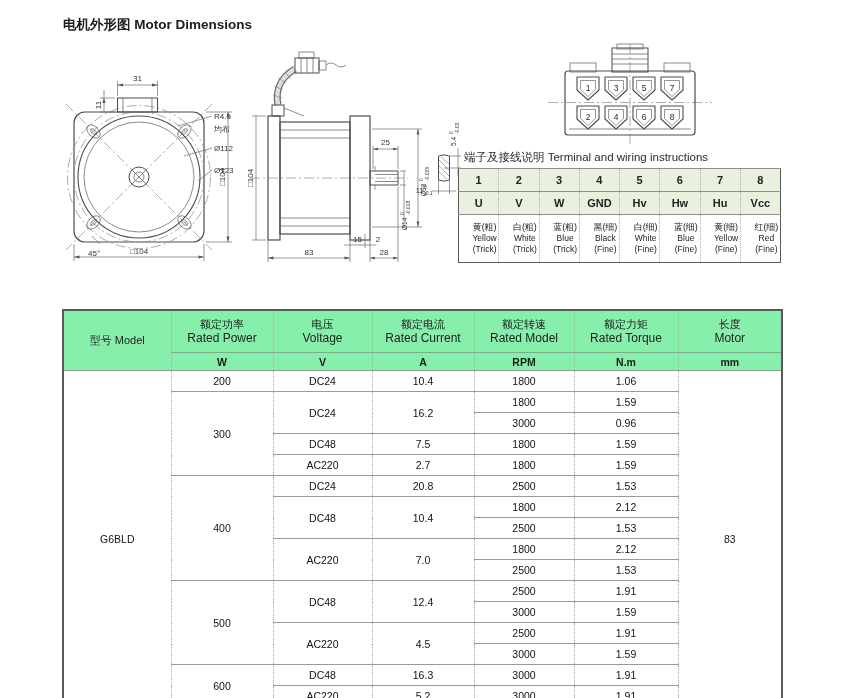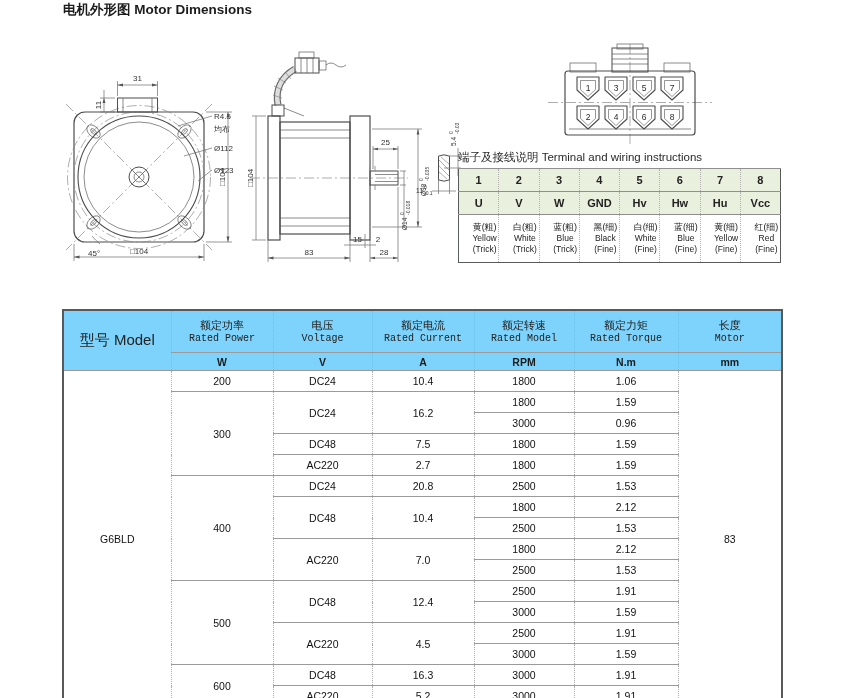--- a/index.html
+++ b/index.html
@@ -1,21 +1,21 @@
 <!DOCTYPE html>
 <html><head>
 <meta charset="utf-8">
 <style>
   html,body { margin:0; padding:0; background:#ffffff; }
   .page {
     position:relative; width:843px; height:698px; background:#fff;
     font-family:"Liberation Sans","DejaVu Sans",sans-serif; color:#1a1a1a; overflow:hidden;
   }
   .sec-title { position:absolute; font-size:13.5px; font-weight:bold; color:#1c1c1c; white-space:nowrap; }
-  .sub-caption { position:absolute; font-size:11.5px; color:#2a2a2a; white-space:nowrap; }
+  .sub-caption { position:absolute; font-size:11.5px; color:#2a2a2a; white-space:nowrap;margin-left:6px; }
 
   svg { position:absolute; overflow:visible; }
   svg text { font-family:"Liberation Sans","DejaVu Sans",sans-serif; fill:#333; }
   .outline { fill:none; stroke:#4d4d4d; stroke-width:1.2; }
   .thin    { fill:none; stroke:#5a5a5a; stroke-width:0.7; }
   .cl      { fill:none; stroke:#8a8a8a; stroke-width:0.7; stroke-dasharray:10 3 2 3; }
   .dim     { fill:none; stroke:#6b6b6b; stroke-width:0.7; }
   .dimtxt  { font-size:8px; fill:#333; }
   .dimtxt-s{ font-size:6.5px; fill:#333; }
   .tol     { font-size:5px; fill:#333; }
@@ -40,36 +40,36 @@
 
   
   table.tperf {
     position:absolute; left:62px; top:309px; width:719px;
     border-collapse:collapse; table-layout:fixed; border:2px solid #58595b;
   }
   table.tperf th, table.tperf td {
     border-left:1px dotted #adadad; border-top:1px solid #9a9a9a;
     text-align:center; vertical-align:middle; padding:0;
   }
-  table.tperf thead th { background:#7dd3fc; font-weight:normal; }
+  table.tperf thead th { background:#86efac; font-weight:normal; }
   table.tperf thead tr.hrow1 th { height:41px; }
   table.tperf thead tr.hrow2 th { height:17px; font-size:10.5px; font-weight:700; border-top:1px solid #9a9a9a; }
   table.tperf thead tr.hrow2 { border-bottom:1.5px solid #6e6f71; }
   .h-zh { font-size:11px; color:#222; line-height:1.3; }
-  .h-en { font-size:10px; color:#222; line-height:1.2;font-family:Liberation Mono, monospace; }
-  .h-model { font-size:15px; color:#222; }
+  .h-en { font-size:12px; color:#222; line-height:1.2; }
+  .h-model { font-size:11px; color:#222; }
   table.tperf tbody td { height:20px; font-size:10.5px; color:#111; }
   td.c-model, td.c-len { font-size:11px; }
 </style>
 </head>
 <body>
 
 <div class="page">
 
-  <div class="sec-title" style="left:63px; top:1px;">电机外形图 Motor Dimensions</div>
+  <div class="sec-title" style="left:63px; top:16px;">电机外形图 Motor Dimensions</div>
 
   <svg style="left:60px; top:48px;" width="192" height="218" viewBox="0 0 192 218">
 
     <line class="cl" x1="6" y1="56" x2="152" y2="202"></line>
     <line class="cl" x1="152" y1="56" x2="6" y2="202"></line>
 
     <rect class="outline" x="14" y="64" width="130" height="130" rx="11"></rect>
 
     <circle class="cl" cx="79" cy="129" r="71.5"></circle>
     <circle class="cl" cx="79" cy="129" r="65"></circle>

